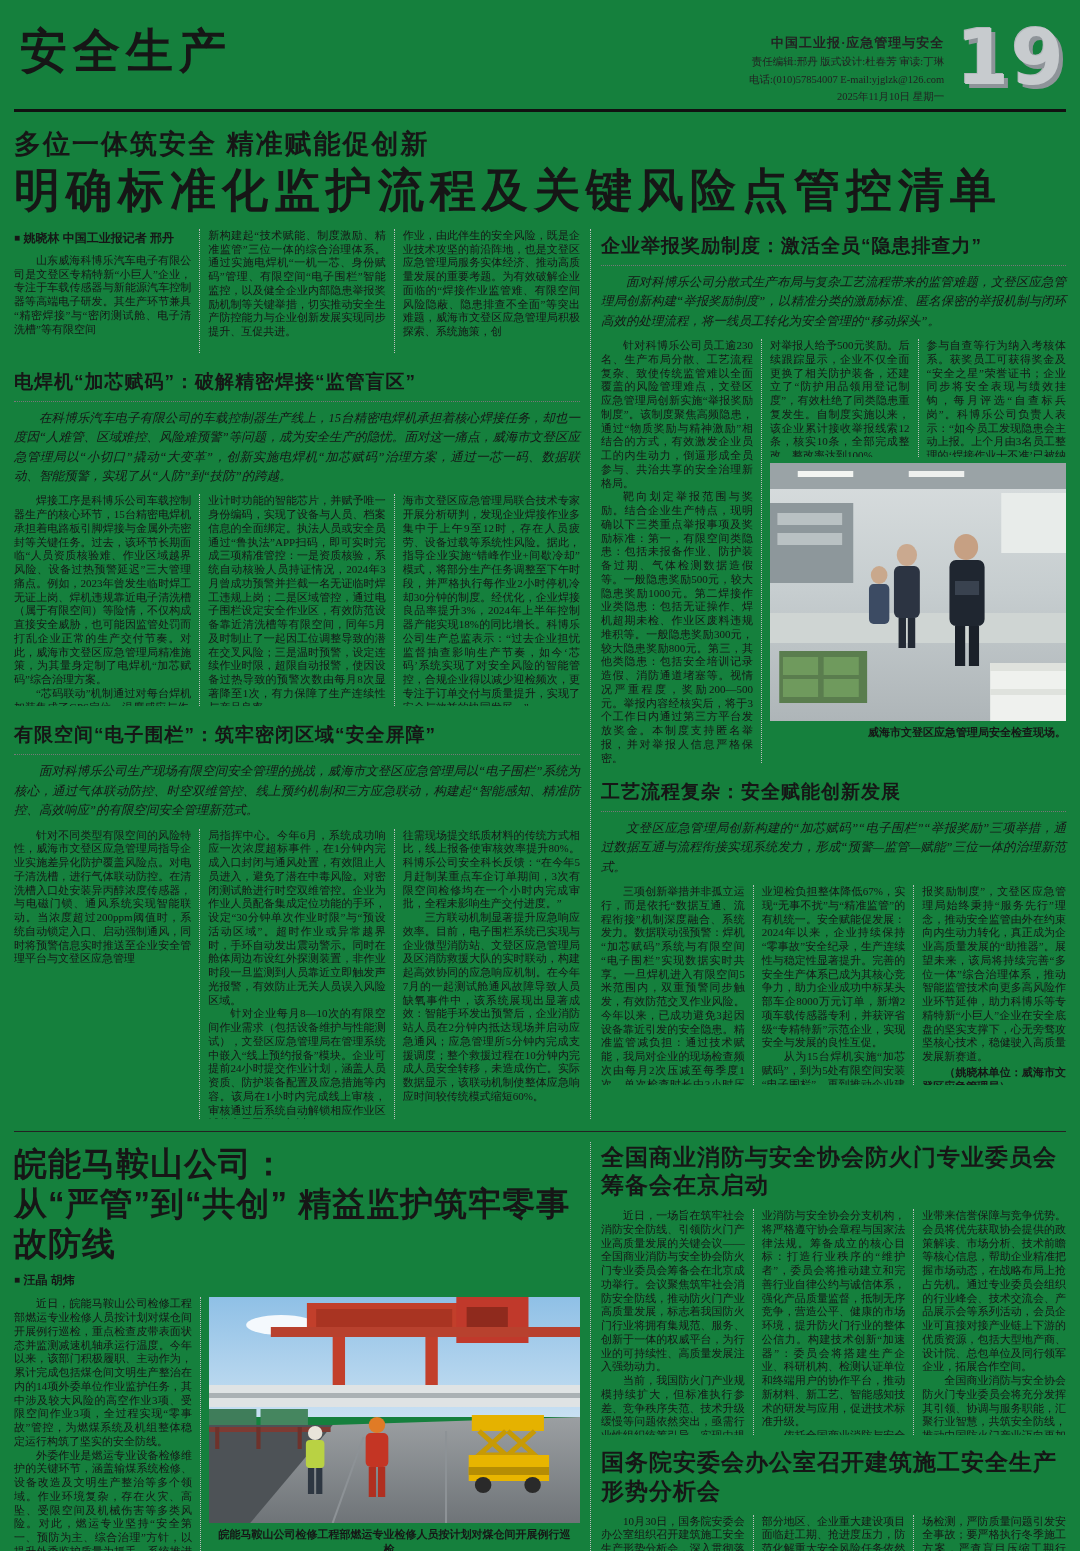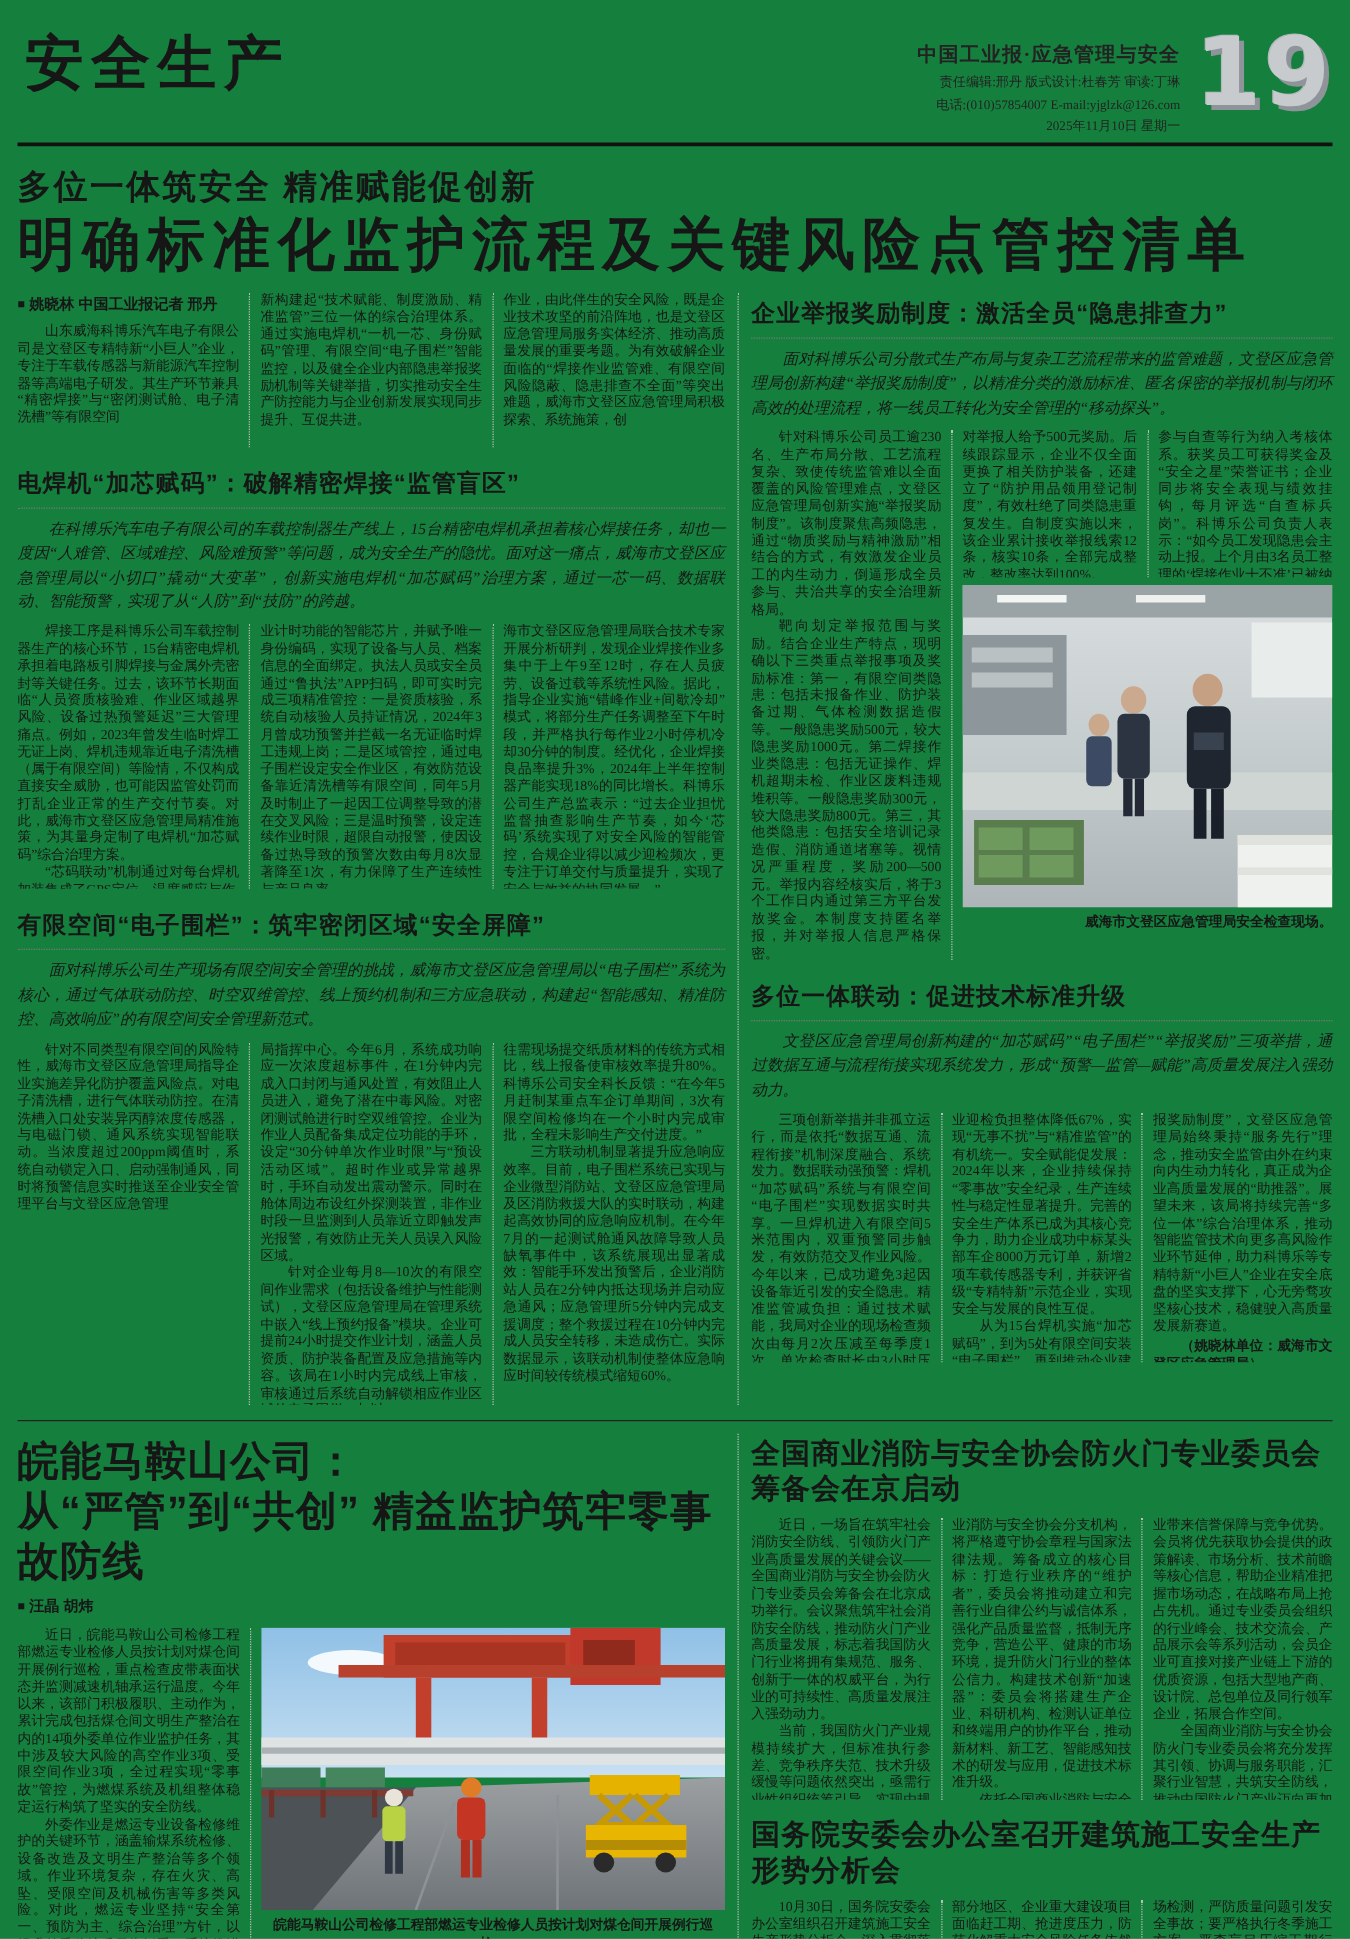--- a/index.html
+++ b/index.html
@@ -4,21 +4,21 @@
 <style>
   html,body{margin:0;padding:0;background:#8a8a8a;}
   .page{position:relative;width:1080px;height:1551px;margin:0 auto;background:#15803d;color:#161616;
         font-family:"Liberation Serif","DejaVu Serif",serif;box-sizing:border-box;
         padding:14px 14px 8px;overflow:hidden;}
   
   .mast{display:flex;justify-content:space-between;align-items:flex-start;}
   .mast-title{font-size:47px;font-weight:900;letter-spacing:6px;margin:14px 0 0 6px;line-height:1;}
   .mast-right{display:flex;align-items:flex-start;gap:12px;margin-top:8px;}
   .mast-info{text-align:right;font-size:10.5px;line-height:1.65;color:#222;margin-top:10px;}
-  .mast-info .pub{font-size:16px;font-weight:bold;letter-spacing:1px;}
+  .mast-info .pub{font-size:13px;font-weight:bold;letter-spacing:1px;}
   .pagenum{font-family:"DejaVu Sans","Liberation Sans",sans-serif;font-size:76px;font-weight:900;
            line-height:.95;color:#c7cbce;text-shadow:4px 4px 0 #8e9499,-1px -1px 0 #b4b9bd;letter-spacing:2px;}
   .head-rule{border-bottom:3px solid #111;margin-top:4px;}
   
   .kicker{font-size:27px;font-weight:700;letter-spacing:2px;margin:14px 0 2px;font-family:"Liberation Sans","DejaVu Sans",sans-serif;}
   .headline{font-size:46px;font-weight:900;letter-spacing:6px;margin:4px 0 12px;line-height:1.1;}
   
   .cols{display:flex;overflow:hidden;}
   .cols>.col{flex:1;min-width:0;padding:0 8px;overflow:hidden;}
   .cols>.col:first-child{padding-left:0;}
@@ -221,22 +221,22 @@
                     <rect x="107" y="121" width="22" height="40" rx="5" fill="#3c4b63"></rect>
                   </g>
                 </svg>
               </figure>
               <div class="caption right">威海市文登区应急管理局安全检查现场。</div>
             </div>
           </div>
         </div>
 
         <div class="subsec">
-          <h3>多位一体联动：促进技术标准升级</h3>
-          <p class="intro">文登区应急管理局创新构建的“加芯赋码”“电子围栏”“举报奖励”三项举措，通过数据互通与流程衔接实现系统发力，形成“预警—监管—赋能”高质量发展注入强劲动力。</p>
+          <h3>工艺流程复杂：安全赋能创新发展</h3>
+          <p class="intro">文登区应急管理局创新构建的“加芯赋码”“电子围栏”“举报奖励”三项举措，通过数据互通与流程衔接实现系统发力，形成“预警—监管—赋能”三位一体的治理新范式。</p>
           <div class="cols" style="height:200px">
             <div class="col">
                 <div class="flow">
                   <p>三项创新举措并非孤立运行，而是依托“数据互通、流程衔接”机制深度融合、系统发力。数据联动强预警：焊机“加芯赋码”系统与有限空间“电子围栏”实现数据实时共享。一旦焊机进入有限空间5米范围内，双重预警同步触发，有效防范交叉作业风险。今年以来，已成功避免3起因设备靠近引发的安全隐患。精准监管减负担：通过技术赋能，我局对企业的现场检查频次由每月2次压减至每季度1次，单次检查时长由3小时压缩至1小时，企</p>
                 </div>
               </div>
             <div class="col cont">
                 <div class="flow">
                   <p>业迎检负担整体降低67%，实现“无事不扰”与“精准监管”的有机统一。安全赋能促发展：2024年以来，企业持续保持“零事故”安全纪录，生产连续性与稳定性显著提升。完善的安全生产体系已成为其核心竞争力，助力企业成功中标某头部车企8000万元订单，新增2项车载传感器专利，并获评省级“专精特新”示范企业，实现安全与发展的良性互促。</p>
                   <p>从为15台焊机实施“加芯赋码”，到为5处有限空间安装“电子围栏”，再到推动企业建立“举</p>

